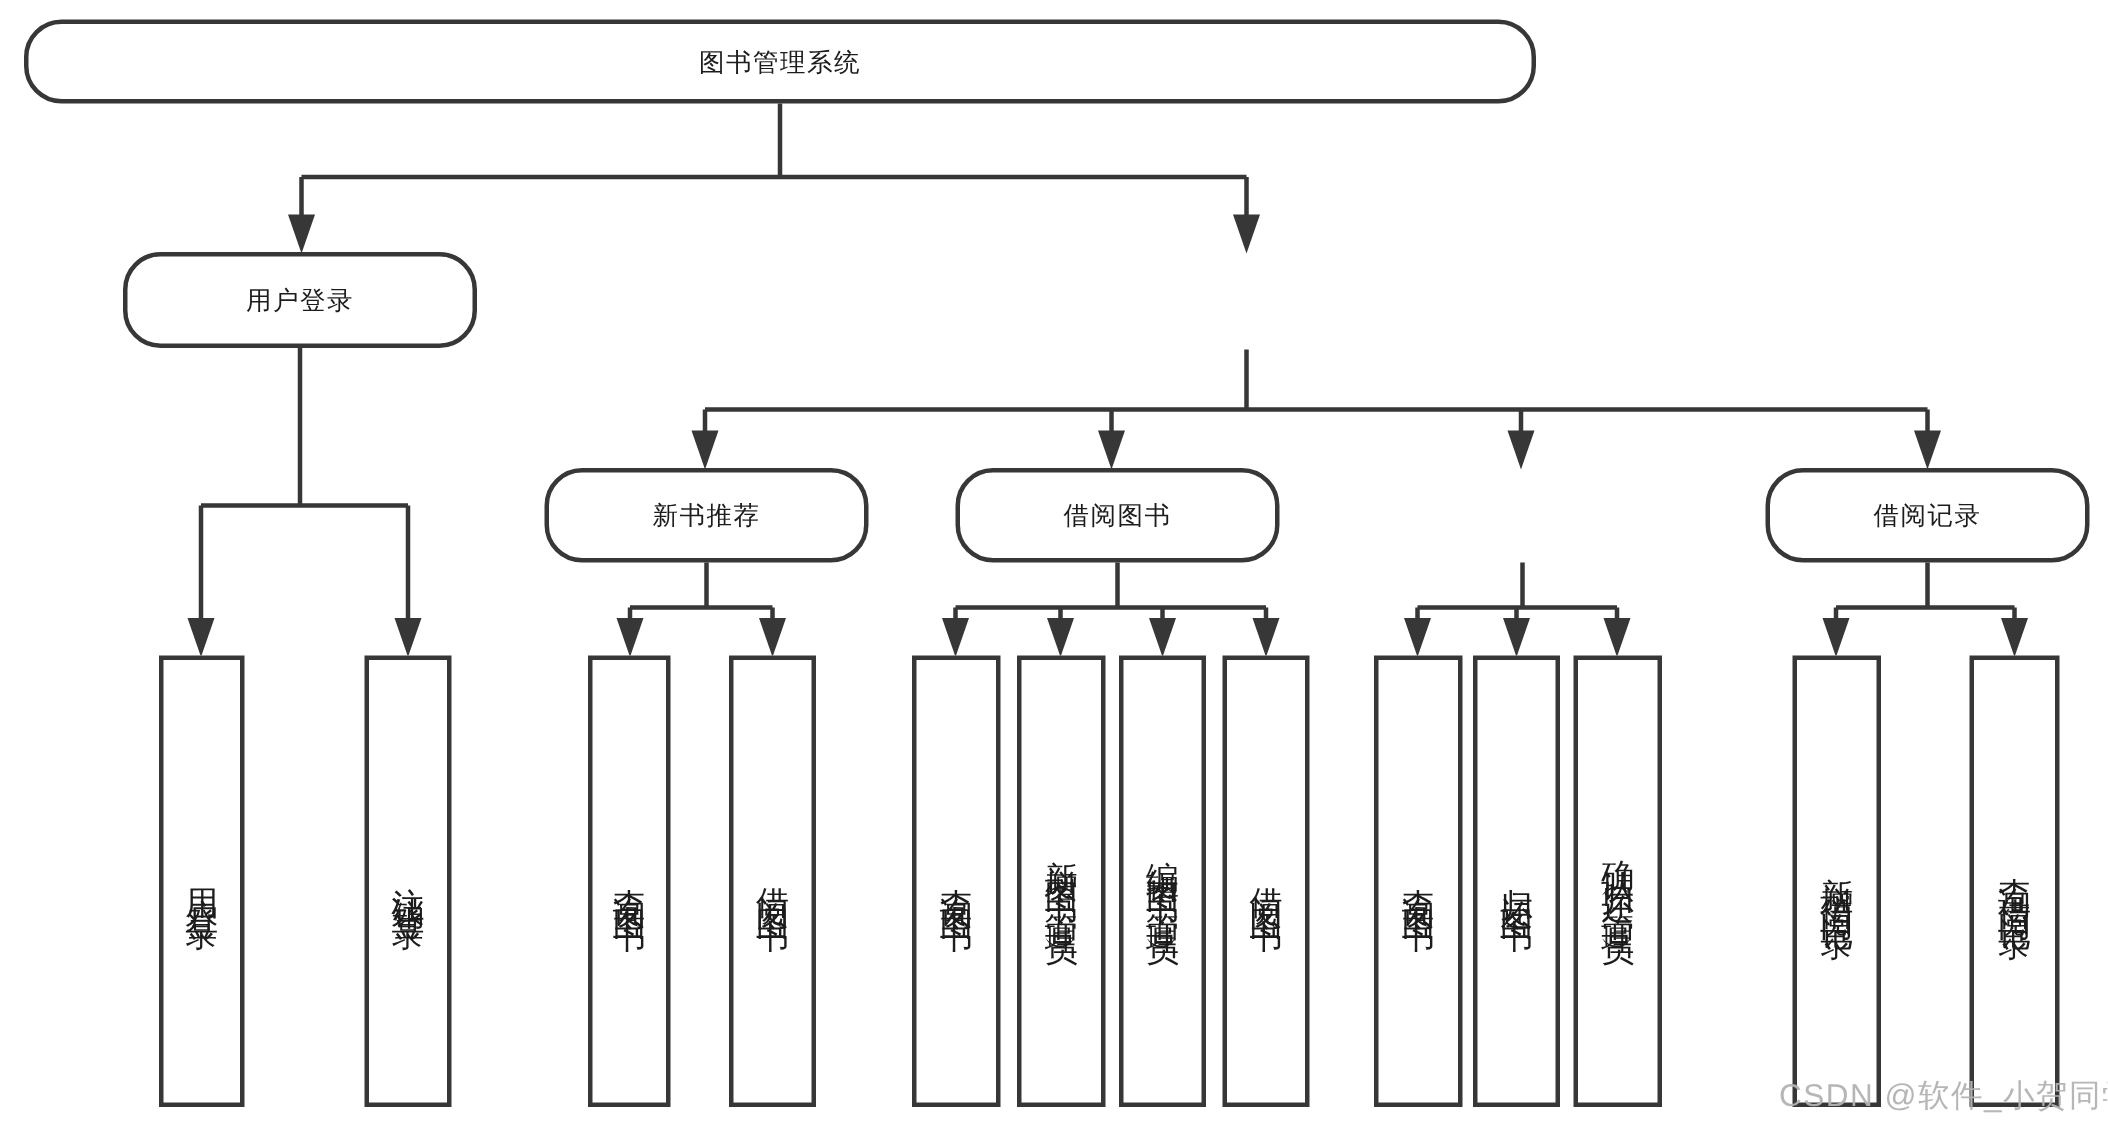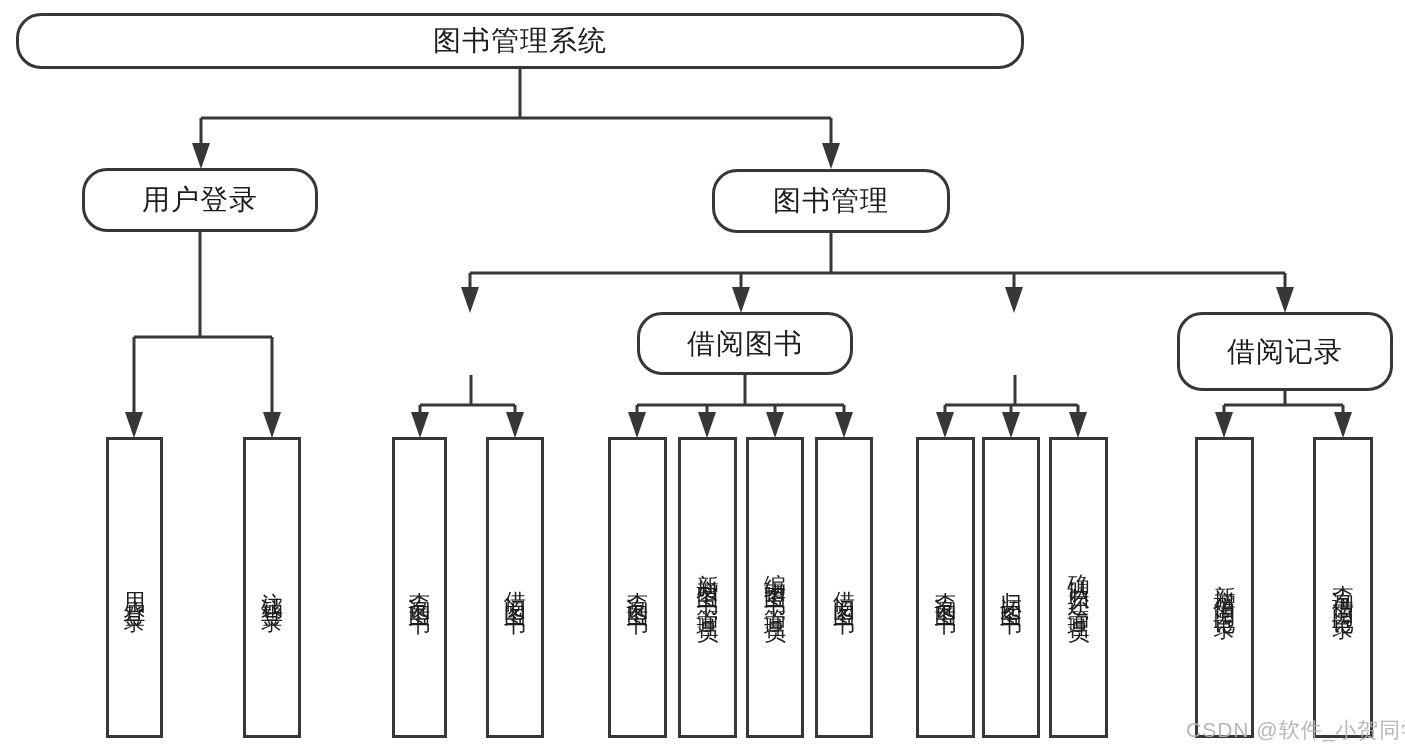--- a/index.html
+++ b/index.html
@@ -20,21 +20,21 @@
     position: absolute;
     box-sizing: border-box;
     background: #ffffff;
     border: 3px solid #373737;
     color: #1c1c1c;
     display: flex;
     align-items: center;
     justify-content: center;
     text-align: center;
   }
-  .h { font-size: 28px; letter-spacing: 1px; border-radius: 25px; }
+  .h { font-size: 17px; letter-spacing: 1px; border-radius: 25px; }
   .v {
     writing-mode: vertical-rl;
     text-orientation: mixed;
     font-size: 22px;
     letter-spacing: 7px;
     line-height: 1;
   }
   .watermark {
     position: absolute;
     left: 1186px;
@@ -85,28 +85,28 @@
     </g>
   </svg>
 
   <div class="node h" style="left:16px; top:13px; width:1008px; height:56px;">
     <span>图书管理系统</span>
   </div>
 
   <div class="node h" style="left:82px; top:168px; width:236px; height:64px;">
     <span>用户登录</span>
   </div>
-  <div class="node h" style="left:712px; top:169px; width:238px; height:64px;">
-    <span>图书管理</span>
+
+  <div class="node h" style="left:363px; top:312px; width:216px; height:63px;">
+    <span>新书推荐</span>
   </div>
-
   <div class="node h" style="left:637px; top:312px; width:216px; height:63px;">
     <span>借阅图书</span>
   </div>
-  <div class="node h" style="left:1177px; top:312px; width:216px; height:79px;">
+  <div class="node h" style="left:1177px; top:312px; width:216px; height:63px;">
     <span>借阅记录</span>
   </div>
 
   <div class="node v" style="left:106px; top:437px; width:57px; height:301px;">
     <span>用户登录</span>
   </div>
   <div class="node v" style="left:243px; top:437px; width:58px; height:301px;">
     <span>注销登录</span>
   </div>
 

